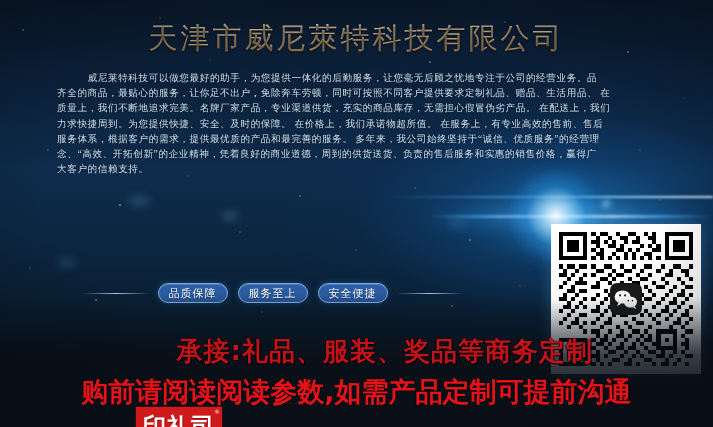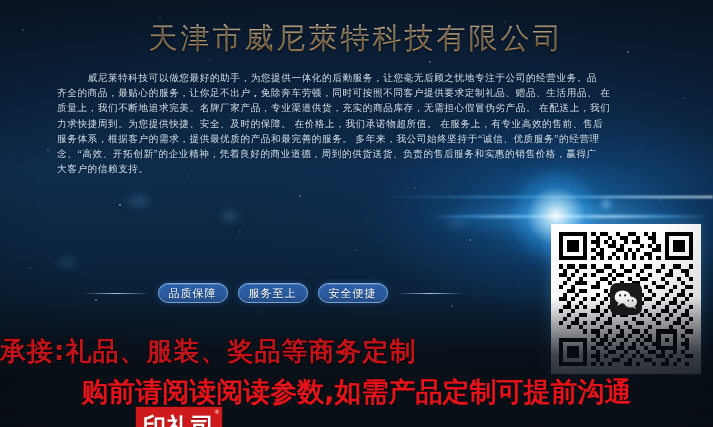--- a/index.html
+++ b/index.html
@@ -161,21 +161,21 @@
   .qr-card svg{ display:block; width:134px; height:134px; }
   .qr-logo{
     position:absolute; left:50%; top:50%; transform:translate(-50%,-50%);
     width:32px; height:32px; background:#1b1b1b; border-radius:7px;
     display:flex; align-items:center; justify-content:center;
   }
   .qr-logo svg{ width:24px; height:20px; }
 
   
   .promo1{
-    position:absolute; left:0; right:0; top:334px; text-align:left;
+    position:absolute; left:0; right:0; top:334px; text-align:right;
     font-family:"DejaVu Sans","Liberation Sans",sans-serif;
     font-weight:bold; font-size:26px; letter-spacing:1px;
     color:#c3131a;
     text-shadow:0 0 1px #000, 1px 1px 0 rgba(0,0,0,.9), -1px 0 0 rgba(0,0,0,.6);
     white-space:nowrap;
     padding-right:120px;
   }
   .promo2{
     position:absolute; left:0; right:0; top:374px; text-align:center;
     font-family:"DejaVu Sans","Liberation Sans",sans-serif;

